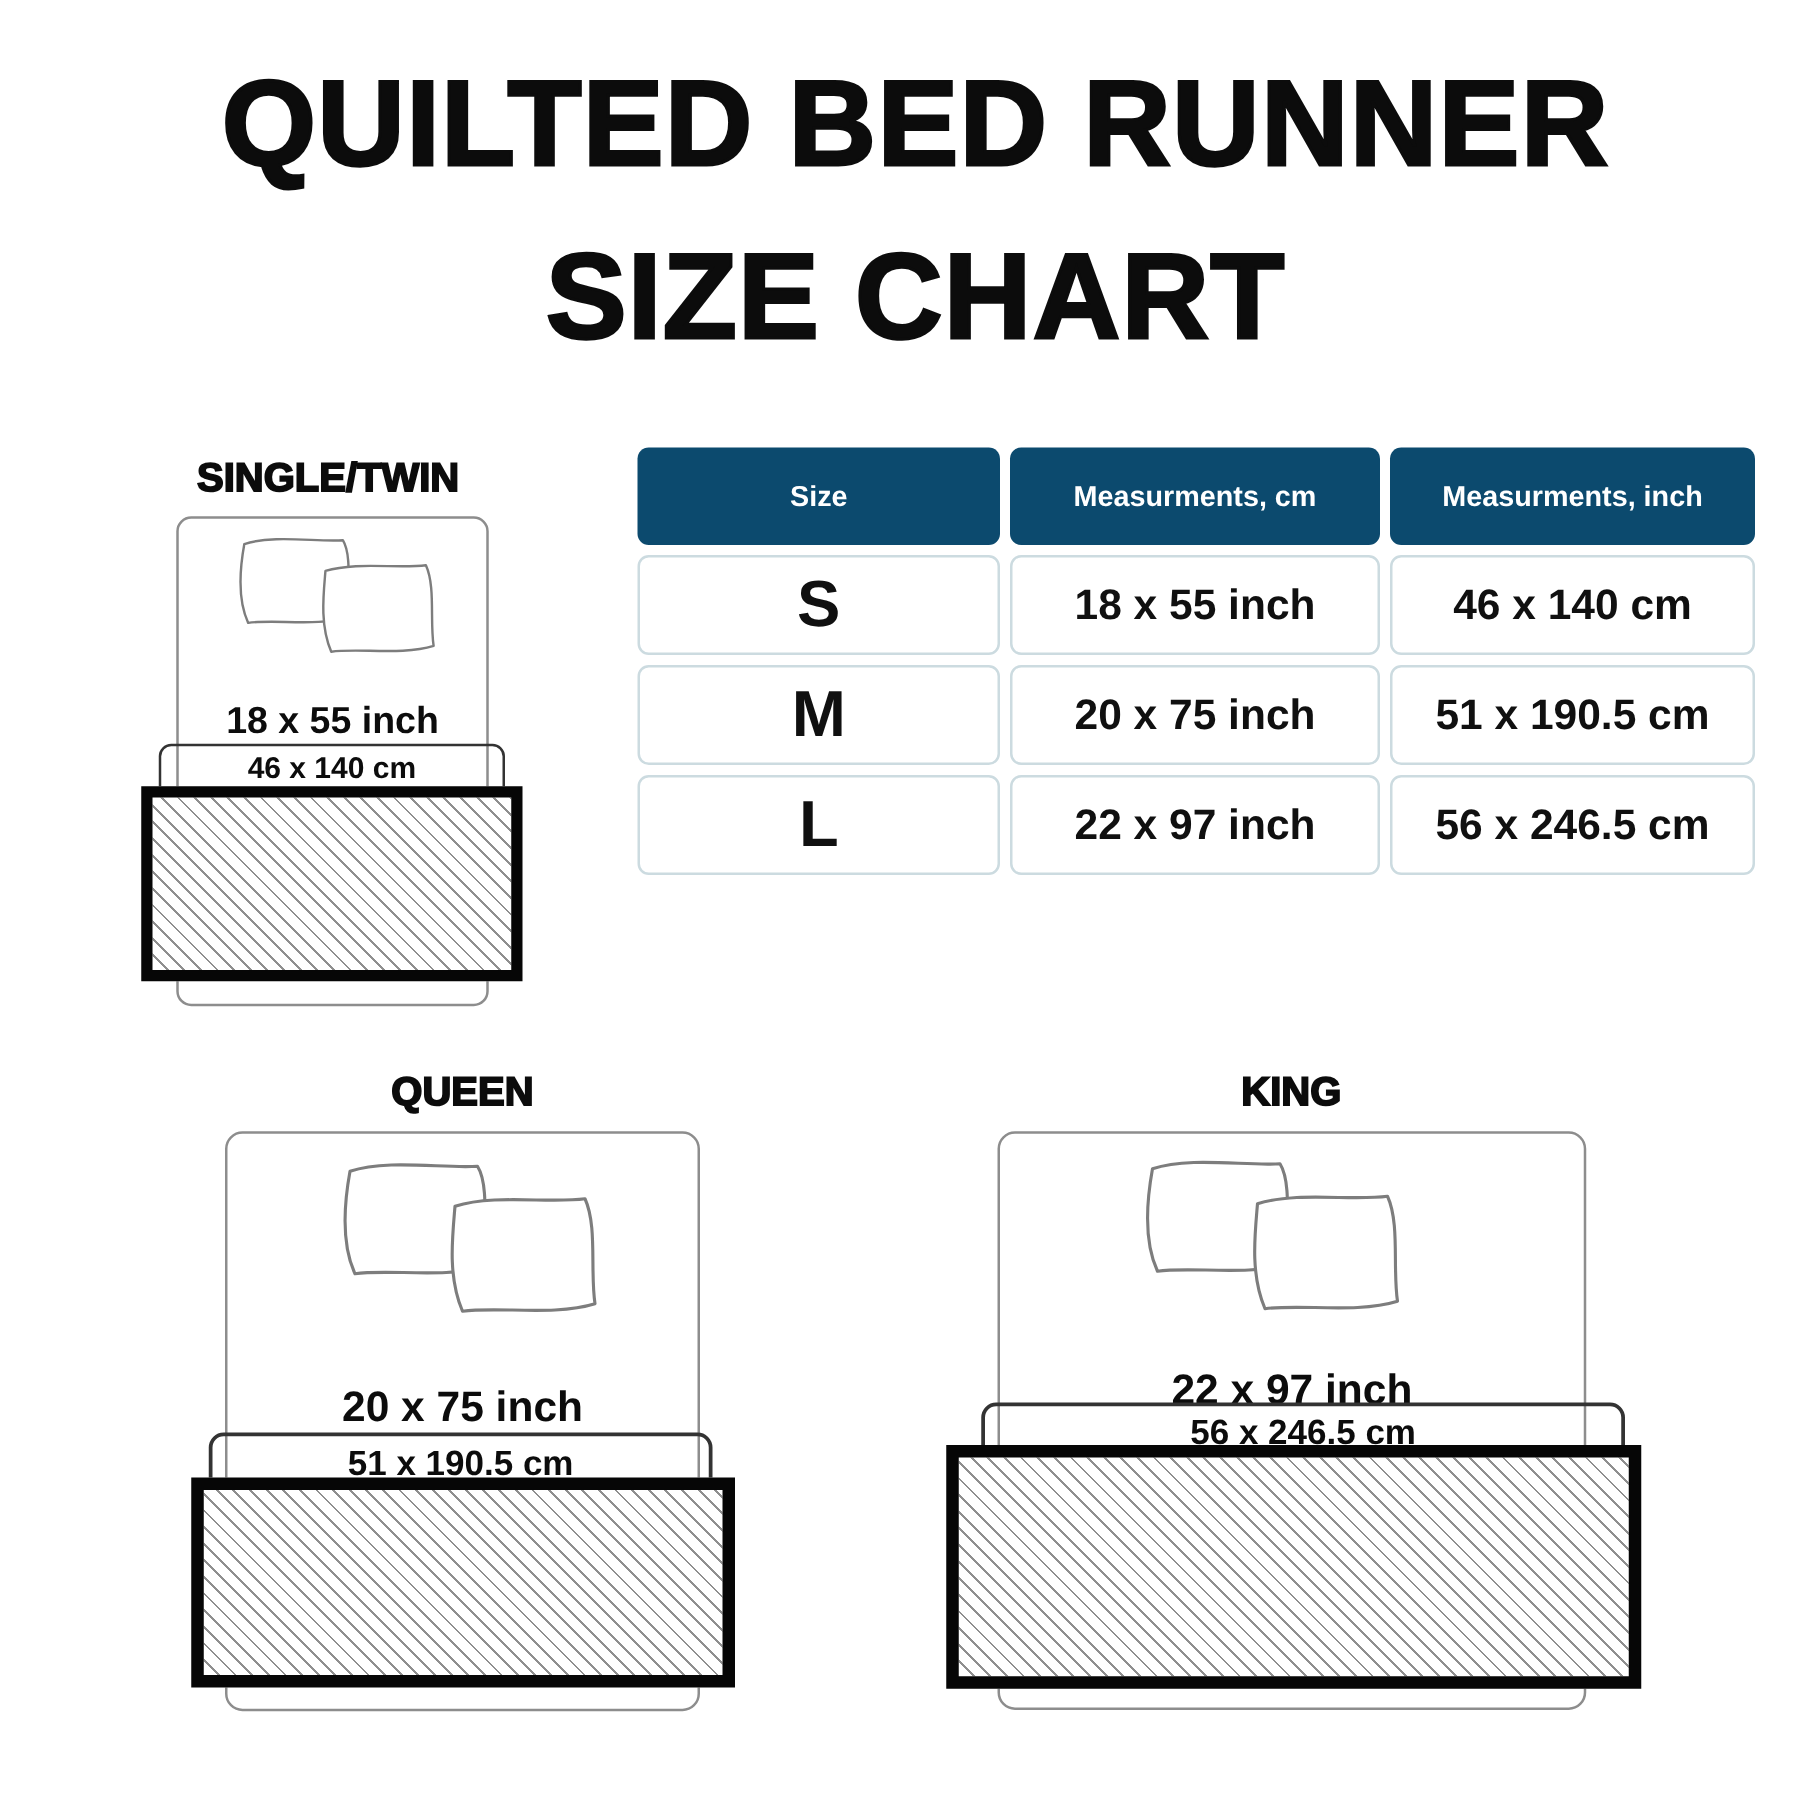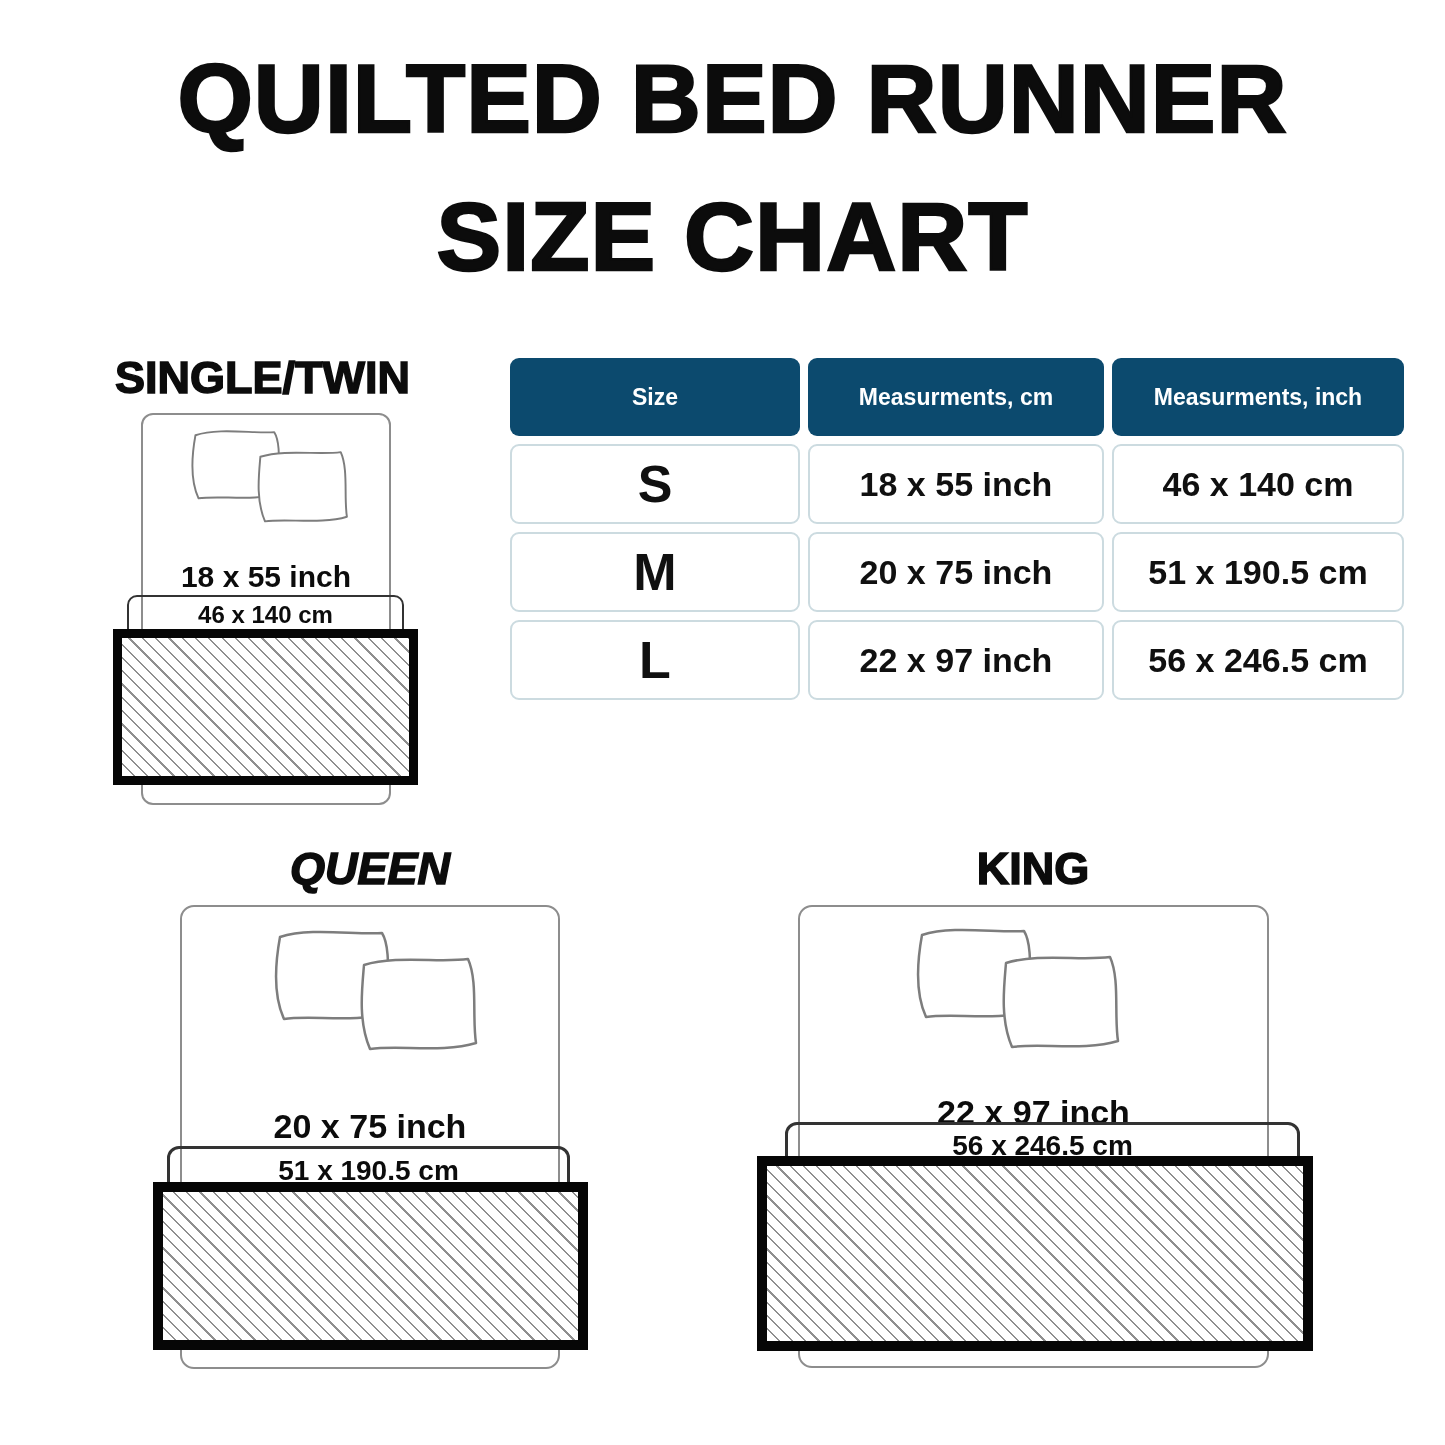--- a/index.html
+++ b/index.html
@@ -21,43 +21,43 @@
         display:flex; align-items:center; justify-content:center;
         font-size:23px; font-weight:700; }
   .td { background:#ffffff; border:2px solid #ccdbe0; border-radius:9px;
         display:flex; align-items:center; justify-content:center;
         font-weight:700; color:#101010; }
   .td.size { font-size:52px; }
   .td.val  { font-size:34px; }
 
   
   .bed-section { position:absolute; }
-  .bed-heading { position:absolute; top:0; text-align:center; font-weight:700;
-                 font-size:45px; color:#0c0c0c; -webkit-text-stroke:1.5px #0c0c0c; }
+  .bed-heading { position:absolute; top:12px; text-align:center; font-weight:700;
+                 font-size:32px; color:#0c0c0c; -webkit-text-stroke:1.5px #0c0c0c; }
   .bed-body  { position:absolute; border:2px solid #8d8d8d; border-radius:14px; background:#ffffff; z-index:0; }
   .pillows   { position:absolute; z-index:1; }
   .inch-label{ position:absolute; text-align:center; font-weight:700; z-index:2; }
   .cm-panel  { position:absolute; border:3px solid #333333; border-radius:12px;
                background:transparent; text-align:center; font-weight:700; z-index:2; }
   .runner    { position:absolute; z-index:3; border:10px solid #060606; background-color:#ffffff;
                background-image:repeating-linear-gradient(45deg, #ffffff 0 7.8px, #8f8f8f 7.8px 9.4px); }
 
   
   #single                { left:80px;  top:352px; width:345px; height:480px; }
   #single .bed-heading   { left:0; width:345px; }
   #single .bed-body      { left:51px;  top:61px;  width:250px; height:392px; border-radius:12px; }
   #single .pillows       { left:90px;  top:74px;  width:170px; height:100px; }
   #single .inch-label    { left:51px;  top:208px; width:250px; font-size:30px; }
   #single .cm-panel      { left:37px;  top:243px; width:277px; height:80px; border-width:2px;
                            border-radius:10px; font-size:24px; padding-top:4px; }
   #single .runner        { left:23px;  top:277px; width:305px; height:156px; border-width:9px; }
 
   
   #queen                 { left:110px; top:843px; width:500px; height:550px; }
-  #queen .bed-heading    { left:0; width:500px;font-style:italic; }
+  #queen .bed-heading    { left:0; width:500px; }
   #queen .bed-body       { left:60px;  top:62px;  width:380px; height:464px; }
   #queen .pillows        { left:140px; top:82px;  width:220px; height:130px; }
   #queen .inch-label     { left:60px;  top:264px; width:380px; font-size:34px; }
   #queen .cm-panel       { left:47px;  top:303px; width:403px; height:90px; font-size:28px; padding-top:6px; }
   #queen .runner         { left:33px;  top:339px; width:435px; height:168px; }
 
   
   #king                  { left:720px; top:843px; width:630px; height:550px; }
   #king .bed-heading     { left:0; width:606px; }
   #king .bed-body        { left:68px;  top:62px;  width:471px; height:463px; }

